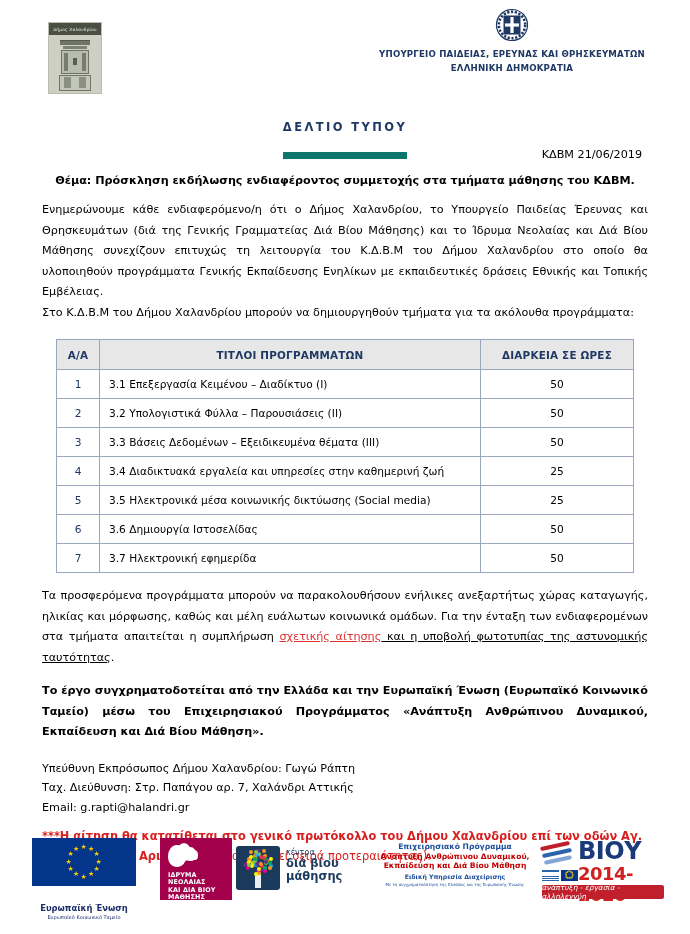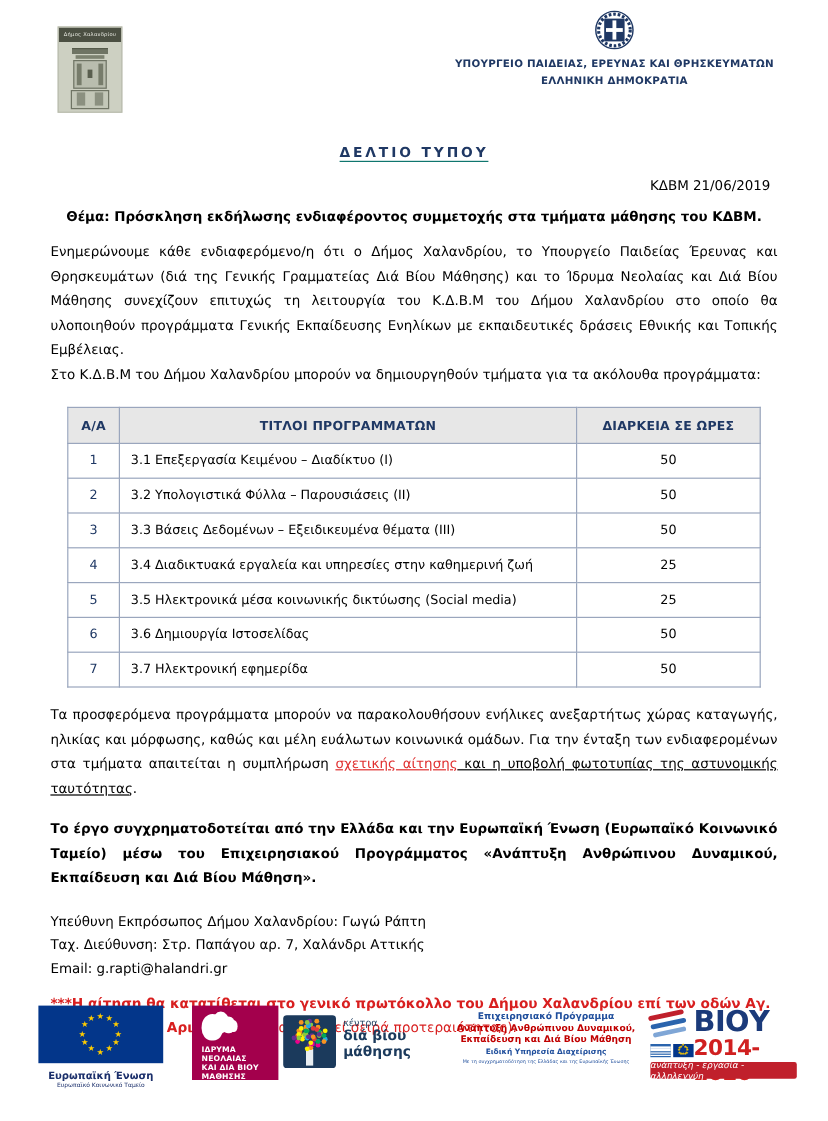--- a/index.html
+++ b/index.html
@@ -114,22 +114,22 @@
   
   .doc-title {
     text-align: center;
     margin-top: 2px;
     color: #1f3864;
     font-size: 11.5px;
     font-weight: bold;
     letter-spacing: 2.4px;
   }
   .doc-title span {
-    border-bottom: 1px solid #0f766e;
-    padding-bottom: 0;
+    border-bottom: 7px solid #0f766e;
+    padding-bottom: 18px;
   }
   .doc-date {
     text-align: right;
     margin-top: 14px;
     font-size: 11.2px;
     color: #000;
     padding-right: 6px;
   }
   .subject {
     text-align: center;
@@ -217,21 +217,21 @@
   .f-eu {
     position: absolute; left: 30px; top: 4px; width: 108px; text-align: center;
   }
   .eu-flag {
     width: 104px; height: 48px; background: #03368a; position: relative;
     margin: 0 auto;
   }
   .eu-flag i {
     position: absolute; color: #ffcc00; font-size: 7px; line-height: 7px;
   }
-  .f-eu .l1 { color: #1b2f6b; font-size: 8.4px; font-weight: bold; margin-top: 5px; }
+  .f-eu .l1 { color: #1b2f6b; font-size: 8.4px; font-weight: bold; margin-top: 17px; }
   .f-eu .l2 { color: #1b2f6b; font-size: 5px; margin-top: 1px; }
 
   .f-inedivim {
     position: absolute; left: 160px; top: 4px;
     width: 72px; height: 62px; background: #a3004c; overflow: hidden;
   }
   .f-inedivim .blob {
     position: absolute; left: 8px; top: 5px; width: 30px; height: 26px;
   }
   .f-inedivim .blob b {

